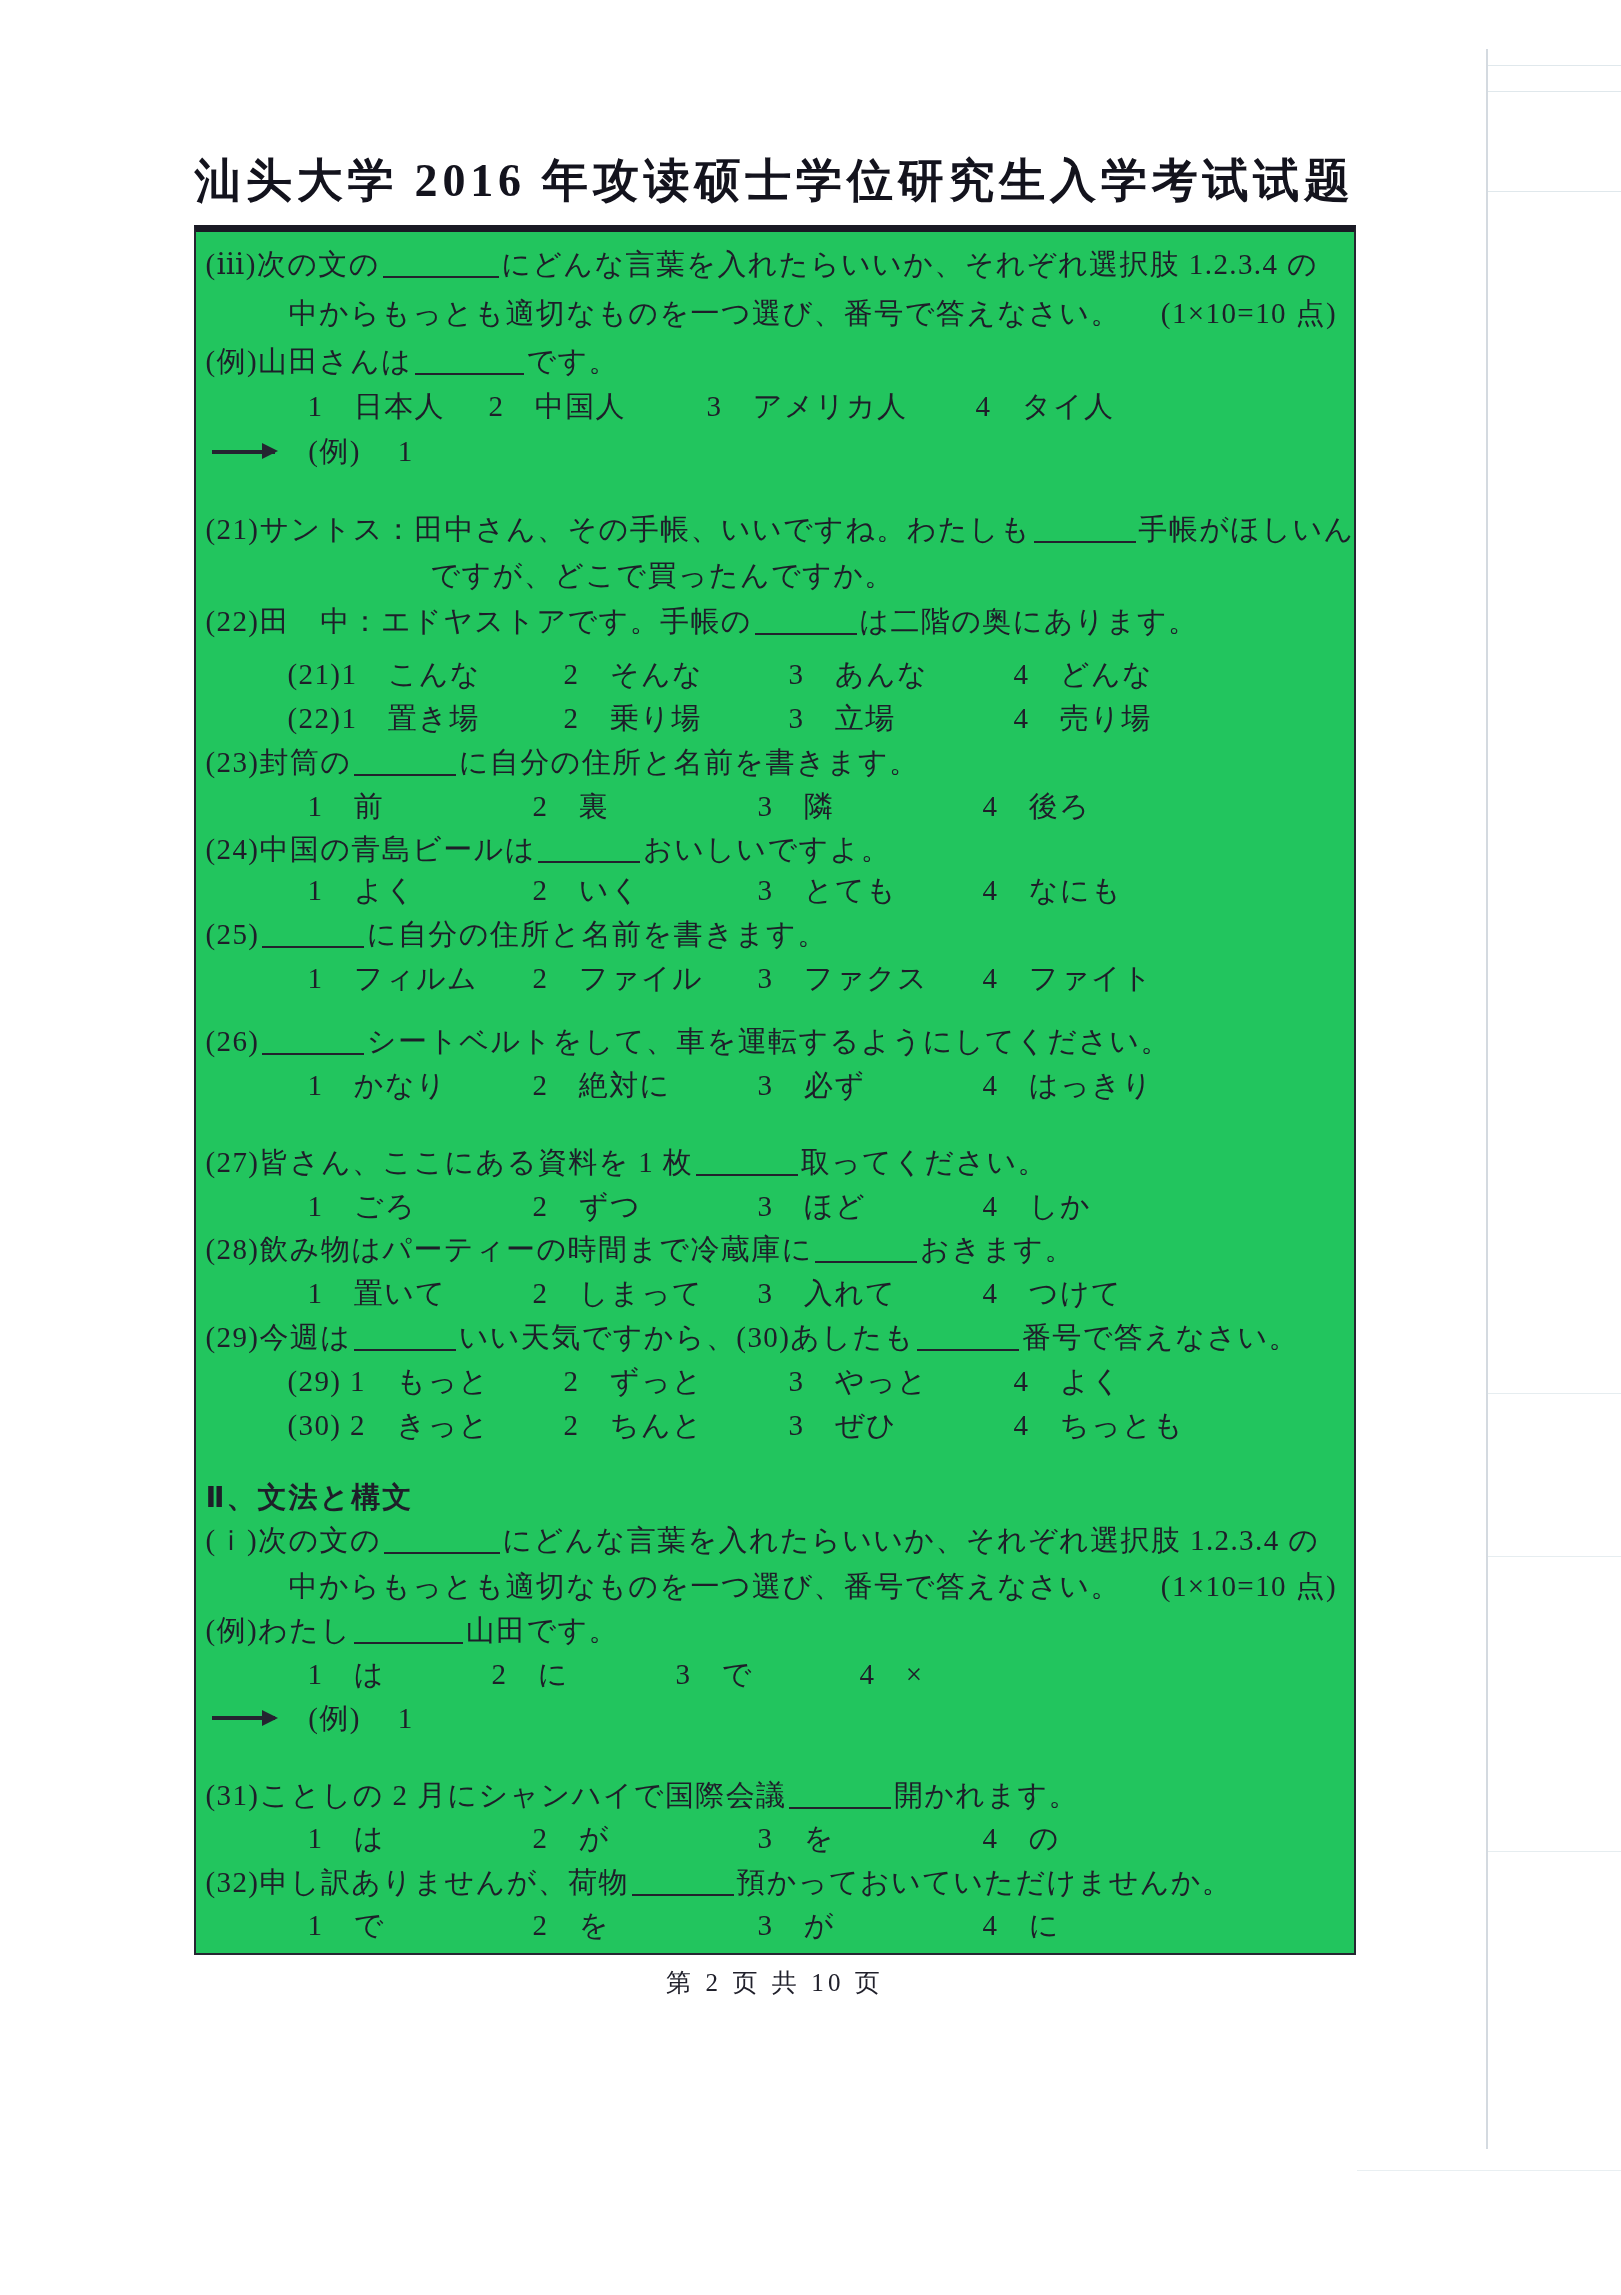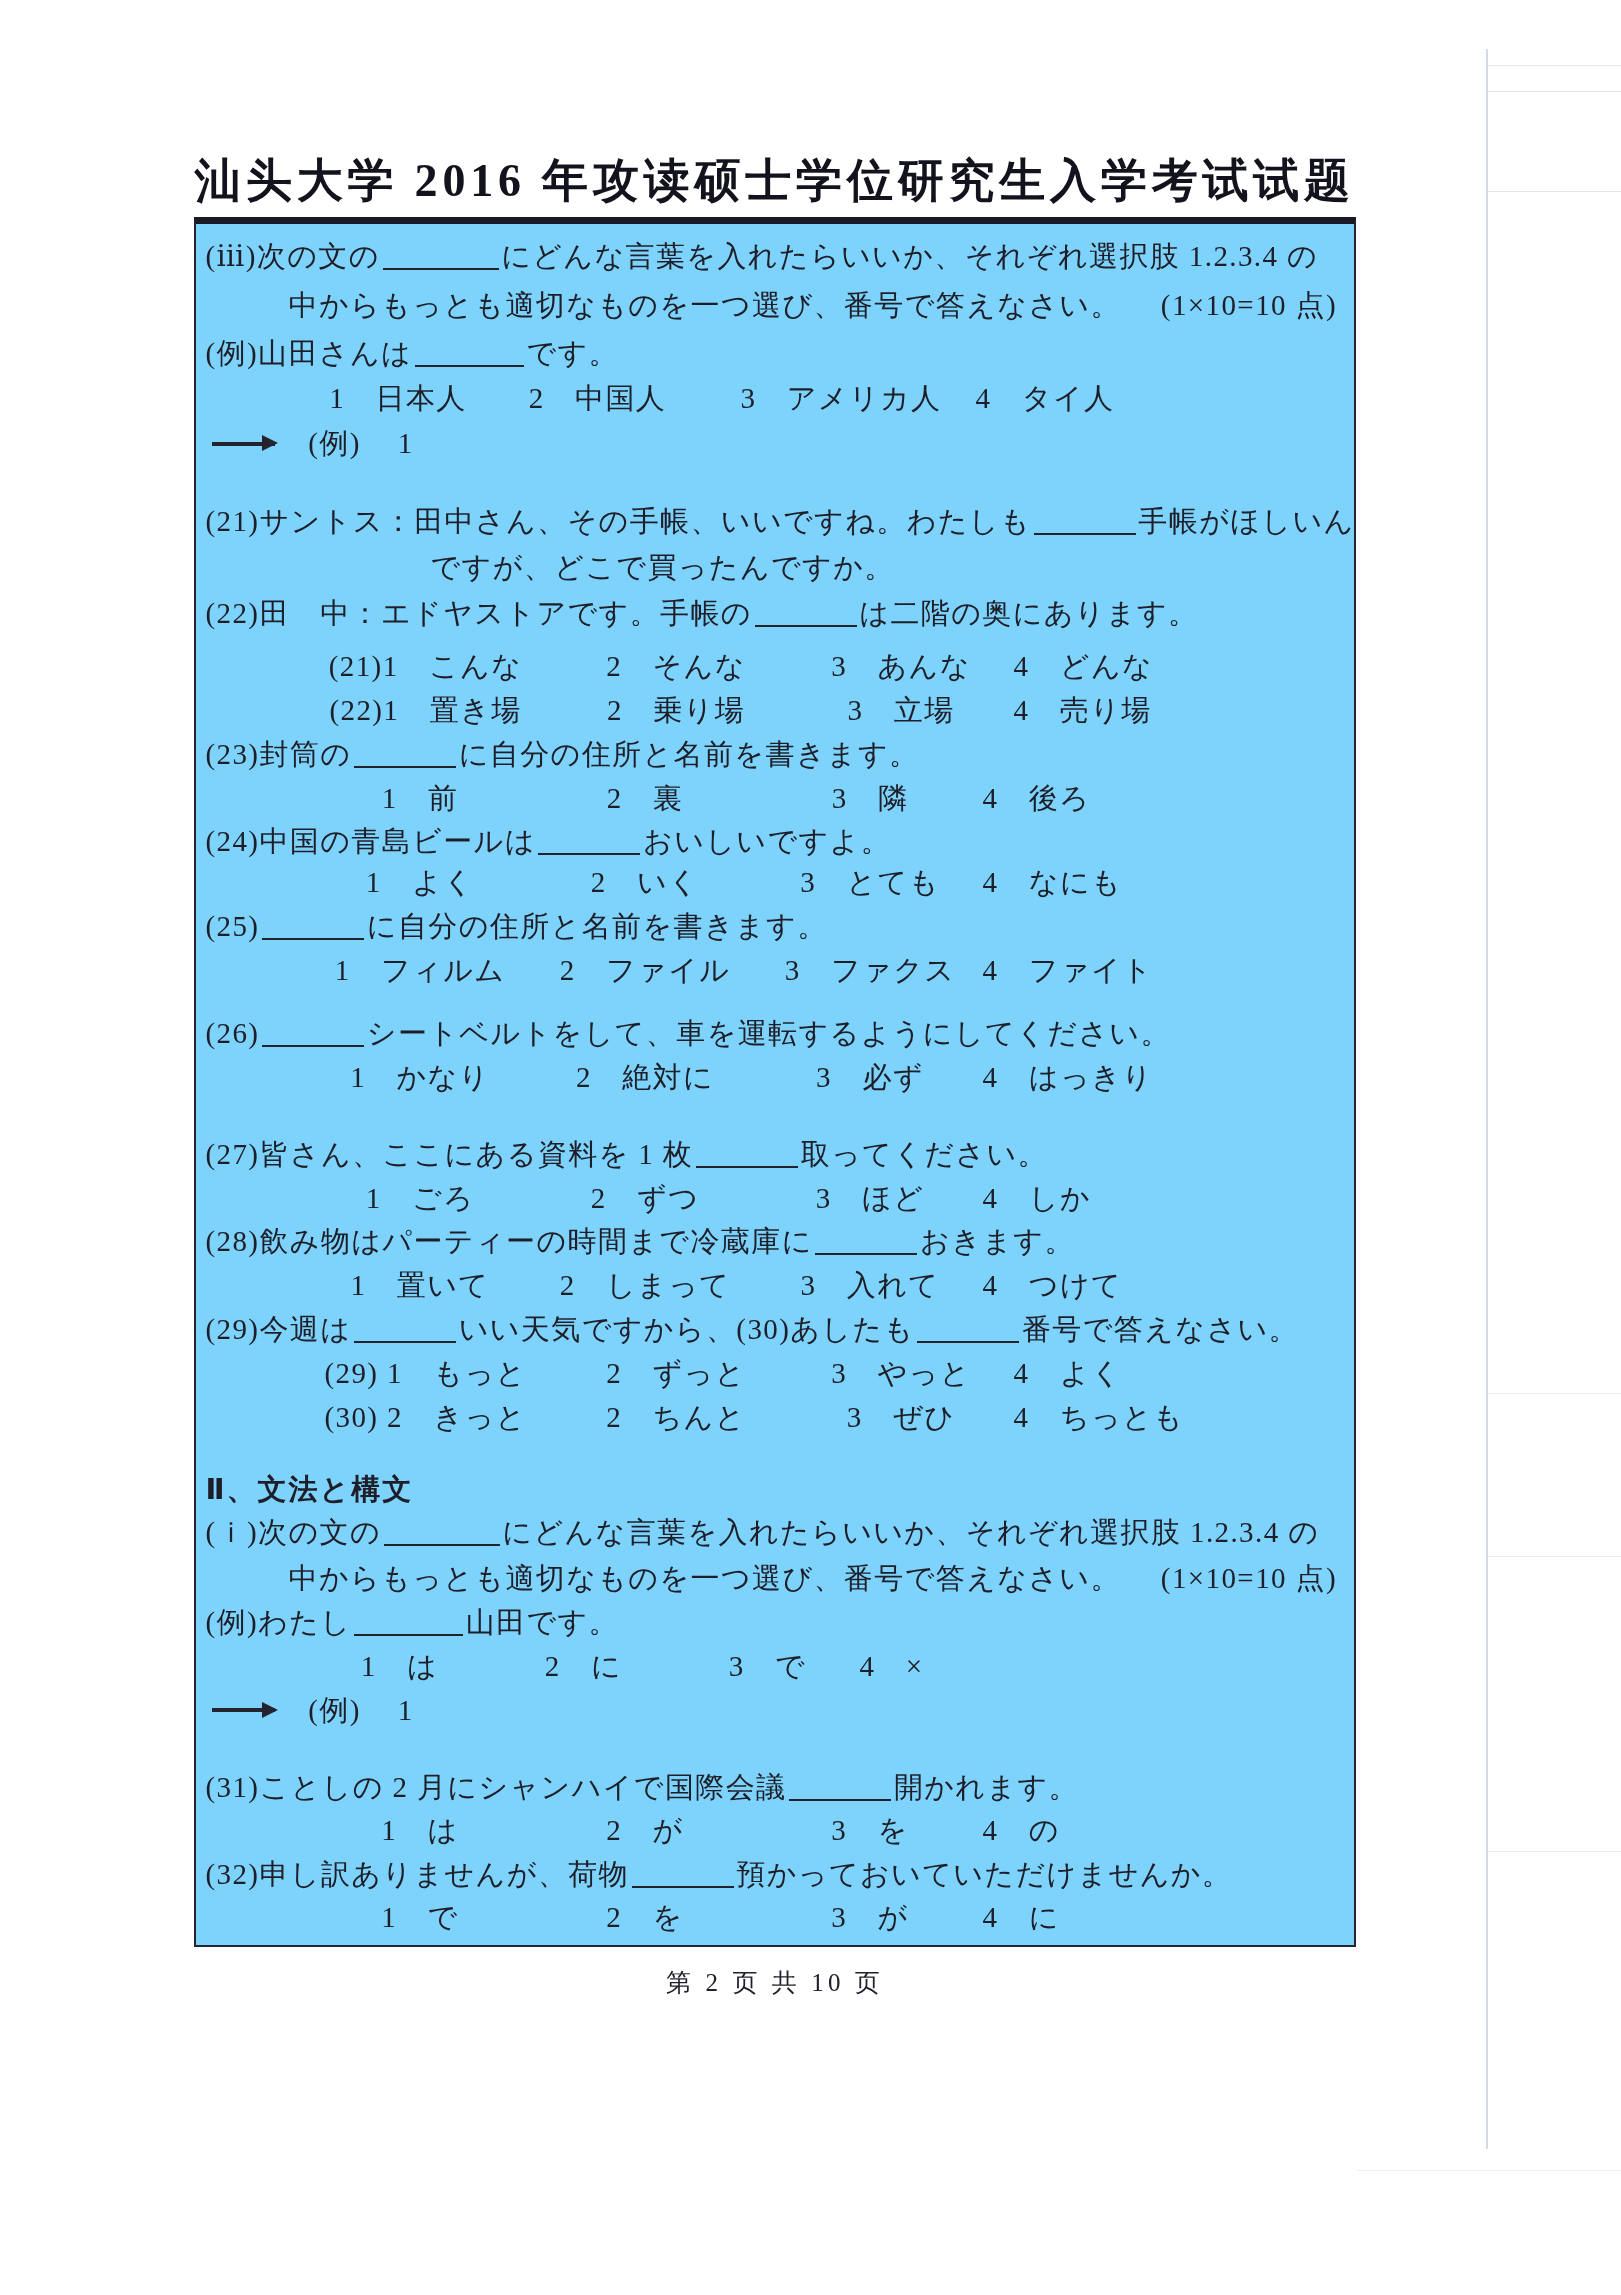--- a/index.html
+++ b/index.html
@@ -10,33 +10,33 @@
     font-family:"Liberation Serif","DejaVu Serif",serif;
     color:#1e1e29;
     overflow:hidden;
   }
   .title{
     position:absolute;left:194px;top:150px;width:1162px;
     text-align:center;font-size:46px;font-weight:bold;
     letter-spacing:4.8px;white-space:nowrap;color:#13131d;
   }
   .exam-box{
-    position:absolute;left:194px;top:217px;width:1162px;
+    position:absolute;left:194px;top:225px;width:1162px;
     box-sizing:border-box;
     border:2.7px solid #262631;border-top:7.5px solid #1a1a24;
     padding:8.2px 16.4px 9.5px 9.5px;
-    background:#7dd3fc;
+    background:#22c55e;
   }
   .ln{font-size:29px;line-height:37px;letter-spacing:1.4px;white-space:nowrap;}
   .gothic{font-family:"Liberation Sans","DejaVu Sans",sans-serif;font-weight:bold;letter-spacing:2px;}
   .ind-cont{padding-left:225px;}
   .ind-intro2{padding-left:83px;}
   .optrow{padding-left:102px;}
   .optrow-n{padding-left:82px;}
-  .opt{display:inline-block;min-width:225px;text-align:center;}
+  .opt{display:inline-block;min-width:225px;}
   .exrow1 .opt:nth-child(1){min-width:181px;}
   .exrow1 .opt:nth-child(2){min-width:218px;}
   .exrow1 .opt:nth-child(3){min-width:269px;}
   .wide-first .opt:first-child{min-width:276px;}
   .cols-sm .opt{min-width:184px;}
   .blank{
     display:inline-block;width:102px;height:23px;
     border-bottom:2.7px solid #22222d;margin:0 2.7px;vertical-align:-4.1px;
   }
   .blank.w170{width:116px;}

